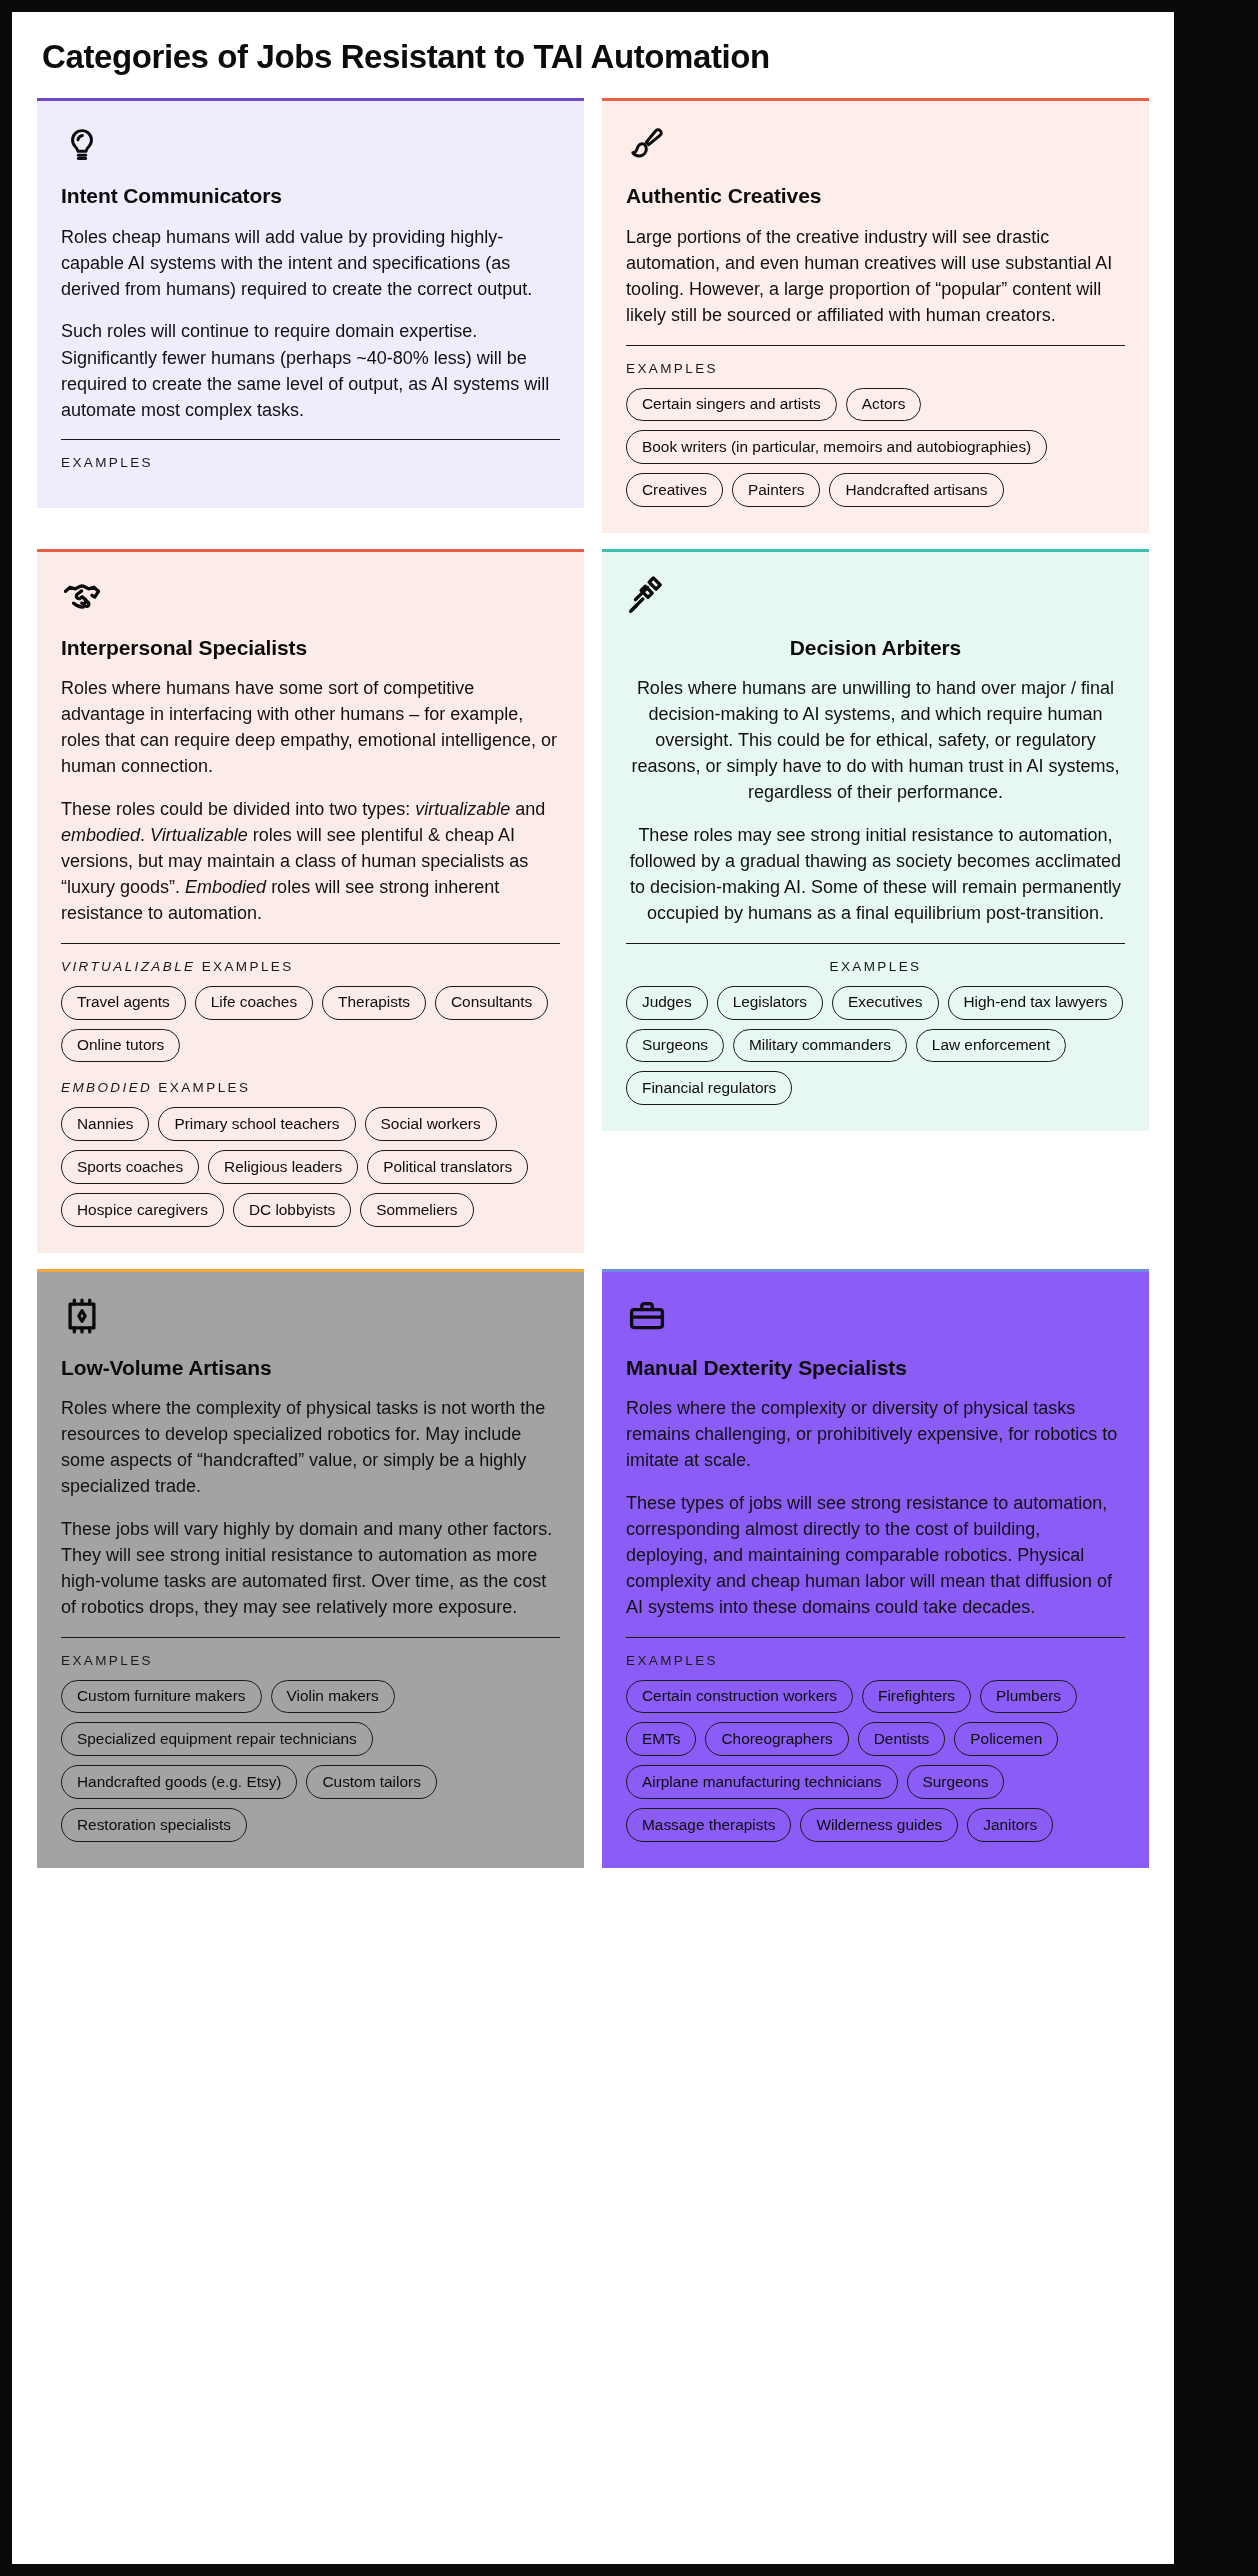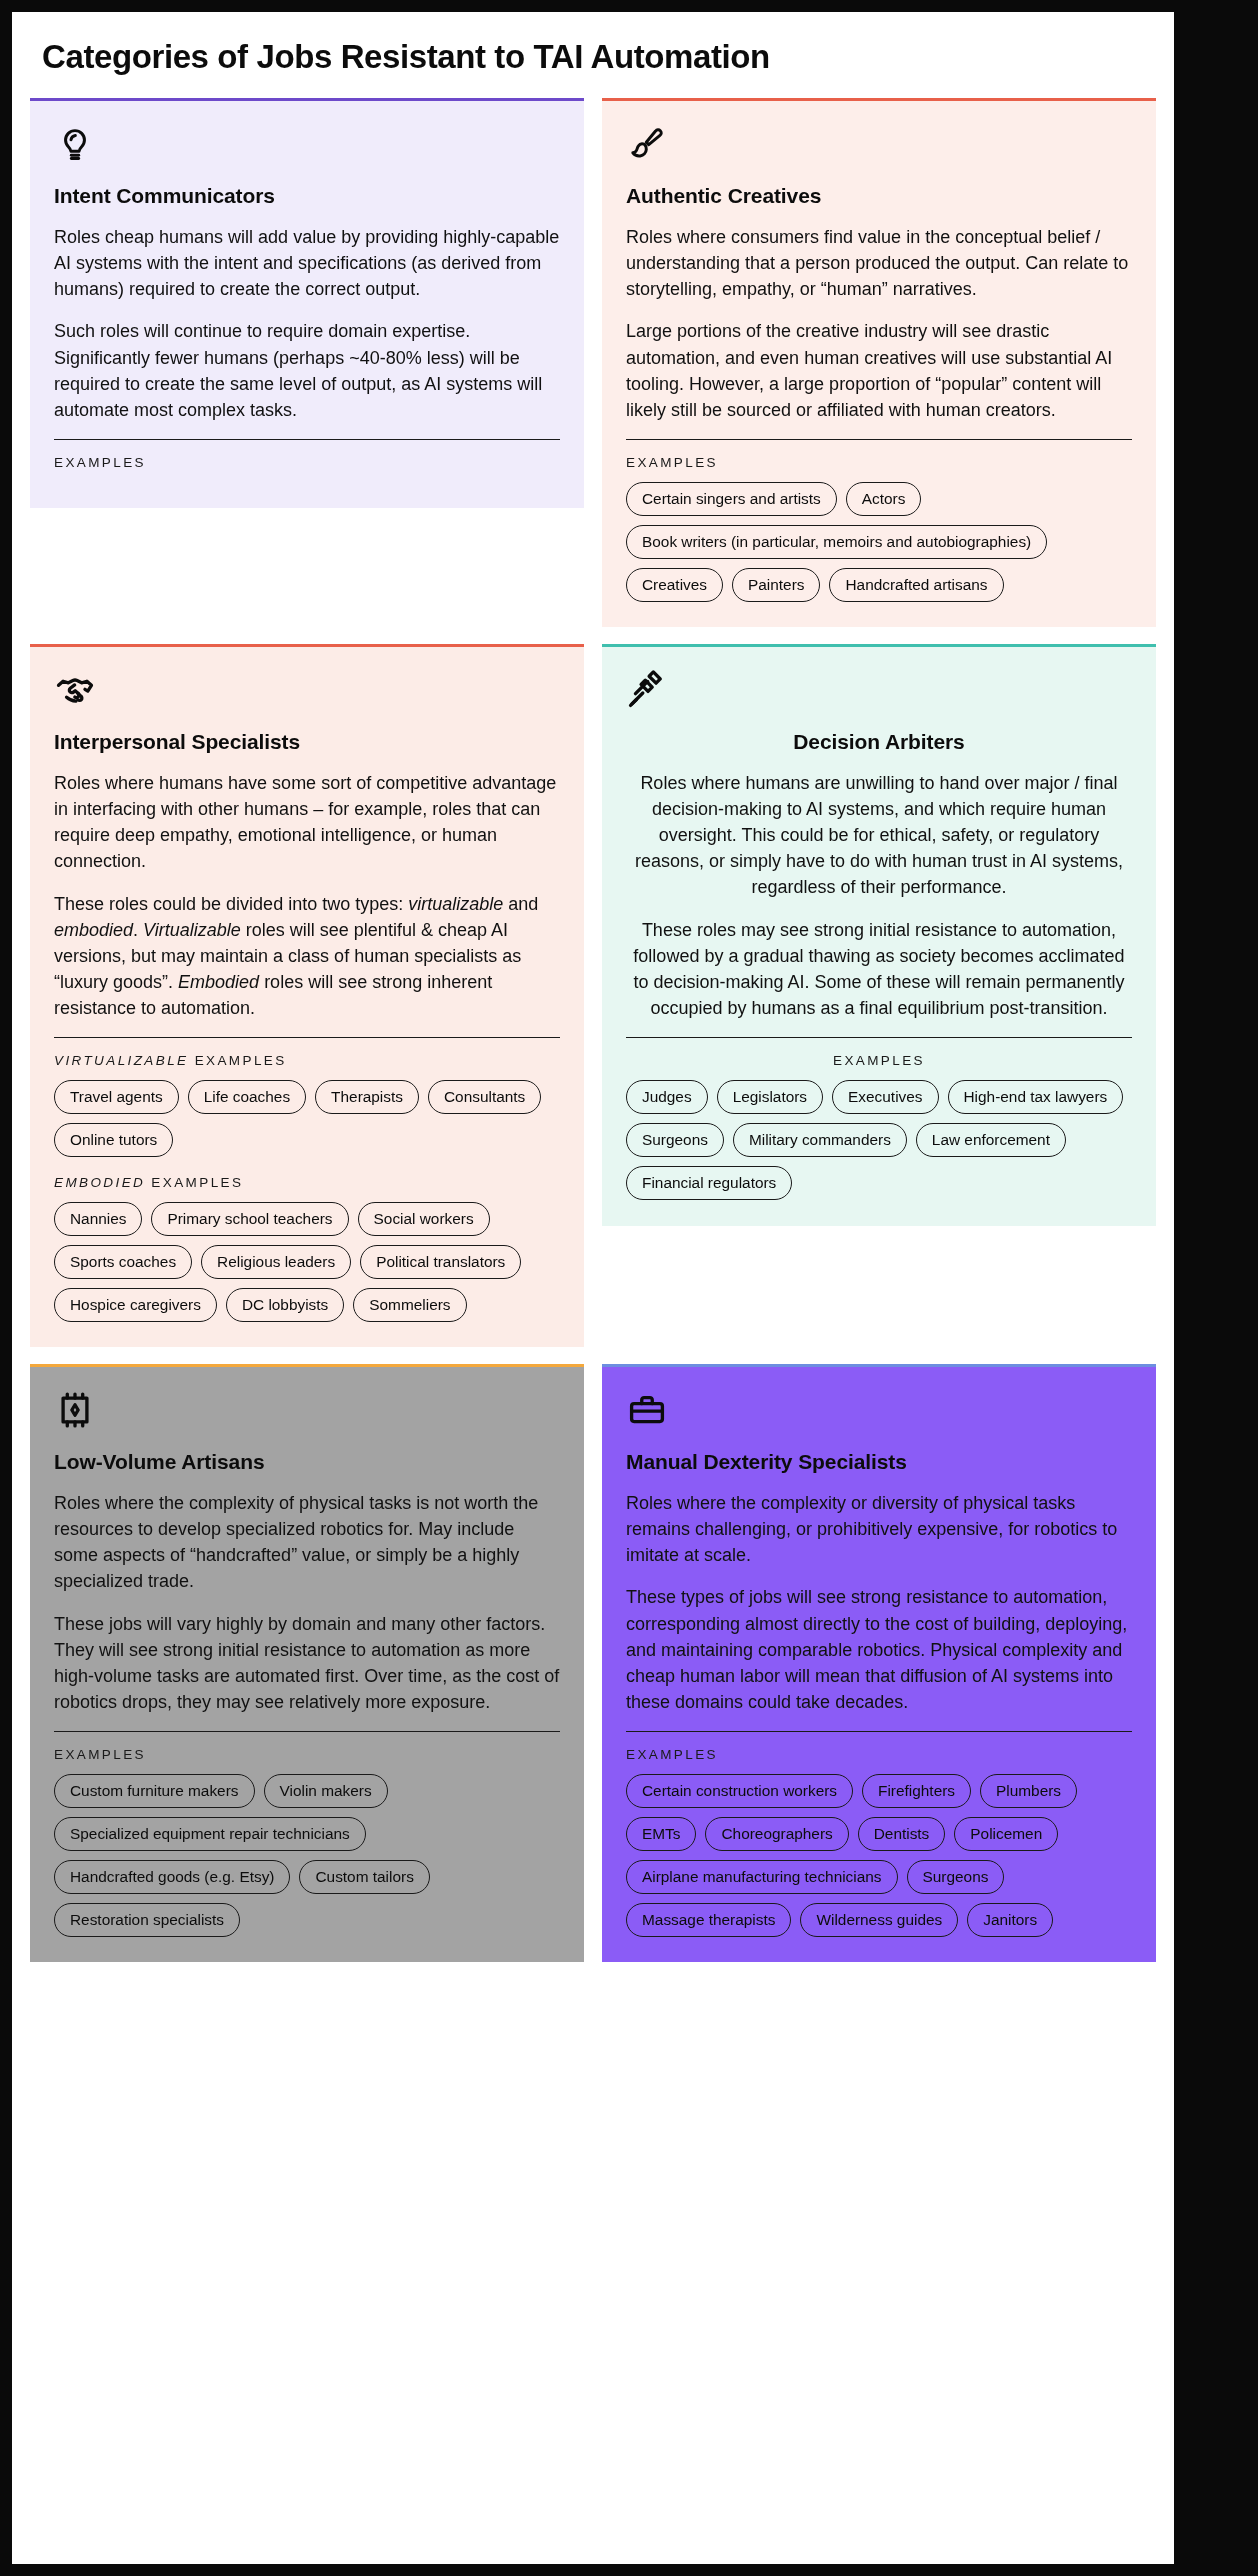--- a/index.html
+++ b/index.html
@@ -24,21 +24,21 @@
     font-weight: 700;
     letter-spacing: -0.4px;
     color: #0c0c0c;
     padding: 25.5px 30px 22.5px 30px;
     line-height: 1.15;
   }
   .grid {
     display: grid;
     grid-template-columns: 1fr 1fr;
     gap: 16.5px 18px;
-    padding: 0 18px;
+    padding: 0 25px;
     align-items: start;
   }
   .card {
     border-top: 3.7px solid #888;
     padding: 22.5px 24px 25.5px 24px;
     display: flex;
     flex-direction: column;
     min-height: 0;
   }
   .card-icon {
@@ -116,21 +116,20 @@
           <div class="ex-label">EXAMPLES</div>
         </article>
         <article class="card" style="background: rgb(253, 238, 234); border-top-color: rgb(232, 96, 74);">
           <div class="card-icon">
             <svg viewBox="0 0 24 24" fill="none" stroke="#0c0c0c" stroke-width="1.7" stroke-linecap="round" stroke-linejoin="round">
               <path d="M19.6 4.4c-.8-.8-2-.7-2.7.2l-5.3 6.4 1.4 1.4 6.4-5.3c.9-.7 1-1.9.2-2.7z"></path>
               <path d="M10.6 12.2c-1.3-.6-2.8-.2-3.6 1-.7 1-.6 2.3-1.5 3.1-.4.4-1 .6-1.6.7 1 1.3 2.6 2 4.2 1.8 1.9-.2 3.4-1.8 3.5-3.7.1-1.2-.4-2.3-1-2.9z"></path>
             </svg>
           </div>
           <h2 class="card-title">Authentic Creatives</h2>
-          <p class="card-para">Roles where consumers find value in the conceptual belief / understanding that a person produced the output. Can relate to storytelling, empathy, or “human” narratives.</p>
           <p class="card-para">Large portions of the creative industry will see drastic automation, and even human creatives will use substantial AI tooling. However, a large proportion of “popular” content will likely still be sourced or affiliated with human creators.</p>
           <hr class="ex-sep">
           <div class="ex-label">EXAMPLES</div>
           <div class="tags">
             <span class="tag">Certain singers and artists</span>
             <span class="tag">Actors</span>
             <span class="tag">Book writers (in particular, memoirs and autobiographies)</span>
             <span class="tag">Creatives</span>
             <span class="tag">Painters</span>
             <span class="tag">Handcrafted artisans</span>

